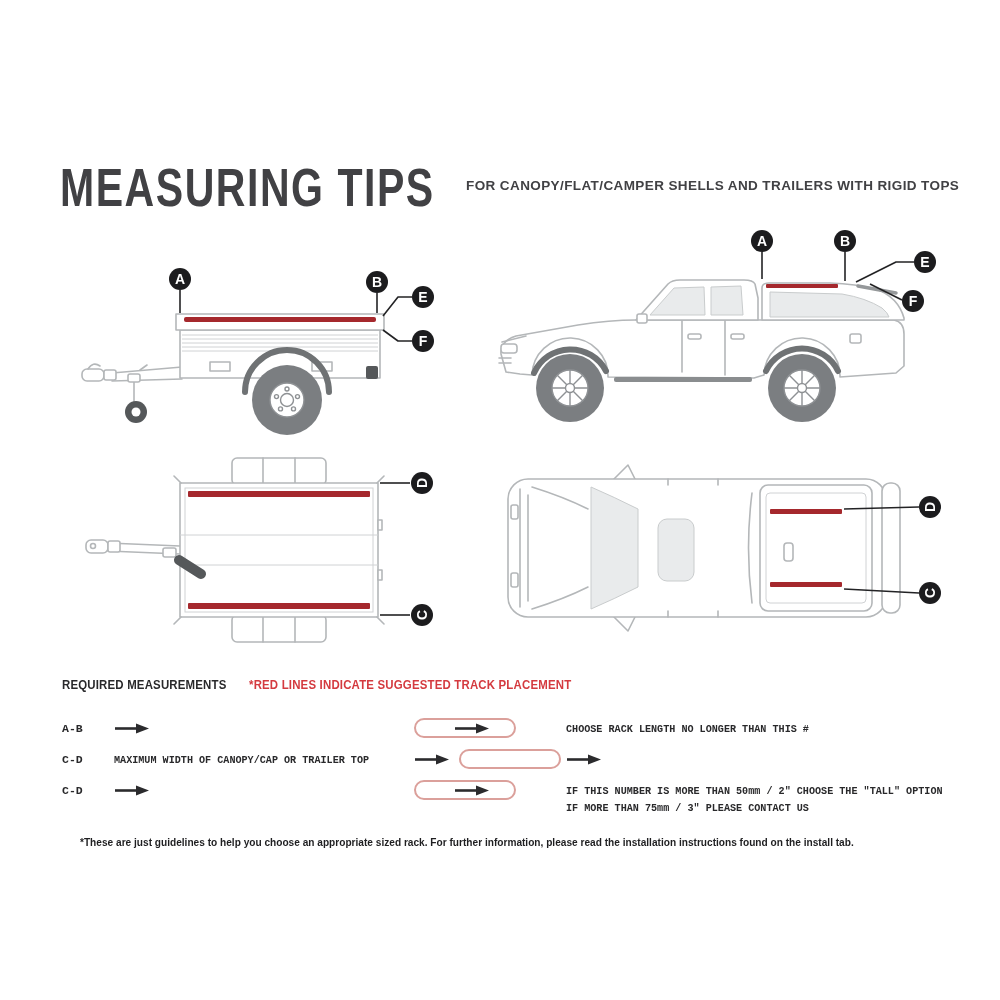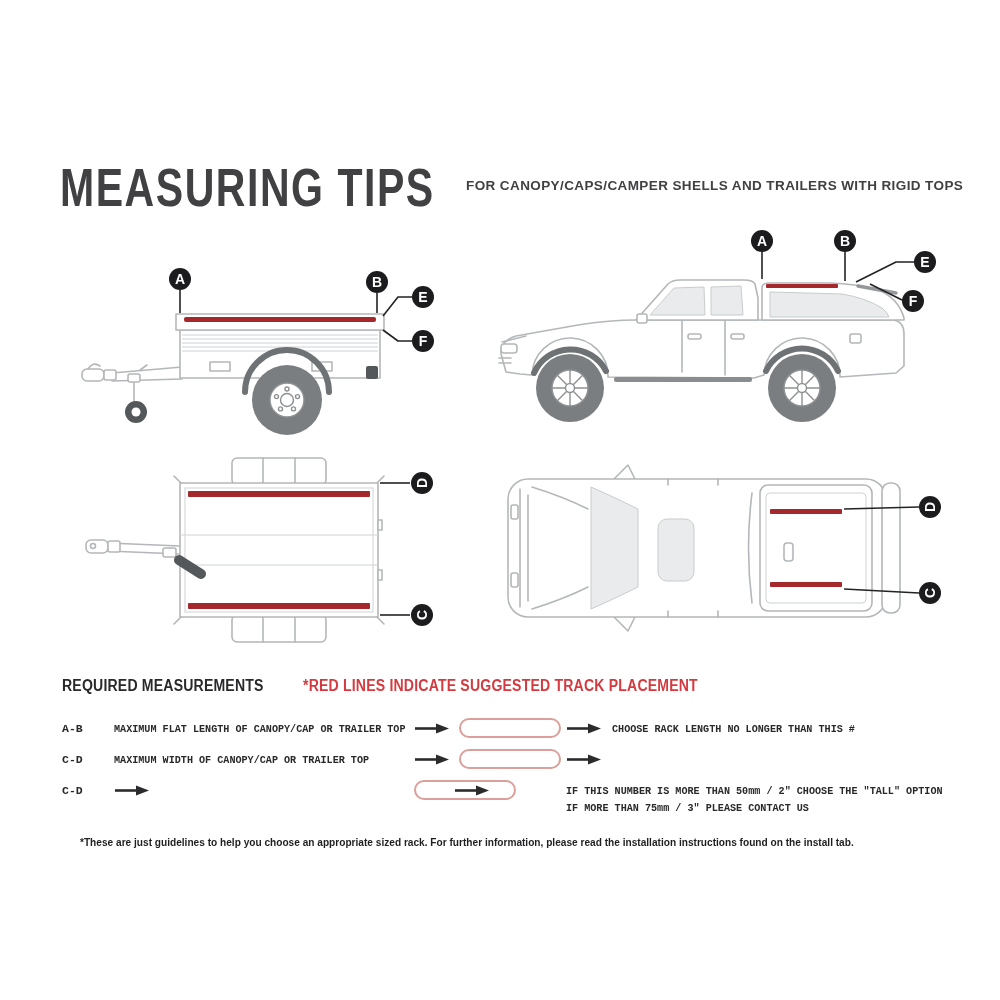--- a/index.html
+++ b/index.html
@@ -21,42 +21,42 @@
   .rim{fill:#ffffff;stroke:#8e9194;stroke-width:1.4;}
   .spoke{stroke:#8e9194;stroke-width:1.4;fill:none;}
   .flare{stroke:#6f7274;stroke-width:6;fill:none;stroke-linecap:round;}
   .rocker{fill:#8a8d8f;stroke:none;}
   .red{fill:#a5282d;stroke:none;}
   .mk{stroke:#232325;stroke-width:1.6;fill:none;stroke-linejoin:round;}
   .badge{fill:#1c1c1e;stroke:none;}
   .badge-letter{font-family:"Liberation Sans",sans-serif;font-size:14px;font-weight:bold;
                 fill:#ffffff;text-anchor:middle;dominant-baseline:central;}
   
-  .req{position:absolute;left:62px;top:677px;display:flex;gap:12px;font-size:16px;
+  .req{position:absolute;left:62px;top:677px;display:flex;gap:0;font-size:13px;
        font-weight:bold;letter-spacing:0.2px;white-space:nowrap;}
   .req .head{color:#29292b;}
   .req .note{color:#d43a3f;}
   .rows{position:absolute;left:62px;top:720px;width:888px;}
   .mrow{display:grid;grid-template-columns:52px 300px 40px 112px 46px auto;
         align-items:start;margin-bottom:13px;font-size:11.5px;font-weight:bold;
         color:#29292b;line-height:17px;font-family:Liberation Mono, monospace;}
   .cond{transform:scaleX(0.88);transform-origin:left top;white-space:nowrap;}
   .marrow svg{display:block;margin-top:3px;}
   .pill{width:102px;height:20px;border:2px solid #dba09b;border-radius:12px;
         margin:-2px auto 0 auto;background:#fff;box-sizing:border-box;}
   .footer{position:absolute;left:80px;top:836px;font-size:11px;font-weight:bold;
           color:#1f1f21;white-space:nowrap;transform:scaleX(0.92);transform-origin:left top;}
 </style>
 </head>
 <body>
 
 <div class="page">
 
   <h1 class="title">MEASURING TIPS</h1>
-  <div class="subtitle">FOR CANOPY/CAPS/CAMPER SHELLS AND TRAILERS WITH RIGID TOPS</div>
+  <div class="subtitle">FOR CANOPY/FLAT/CAMPER SHELLS AND TRAILERS WITH RIGID TOPS</div>
 
   <svg class="diag" style="left:60px;top:240px;" width="400" height="200" viewBox="0 0 400 200">
     <g>
 
       <path class="s" d="M122 127 L52 133 M122 139 L52 141"></path>
       <rect class="fw" x="22" y="129" width="22" height="12" rx="5"></rect>
       <path class="s" d="M28 129 q5 -8 12 -3"></path>
       <rect class="fw" x="44" y="130" width="12" height="10" rx="2"></rect>
 
       <line class="s" x1="74" y1="141" x2="74" y2="164"></line>
@@ -262,23 +262,20 @@
 
   <div class="req">
     <span class="head cond">REQUIRED MEASUREMENTS</span>
     <span class="note cond">*RED LINES INDICATE SUGGESTED TRACK PLACEMENT</span>
   </div>
 
   <div class="rows">
 
     <div class="mrow">
       <div>A-B</div>
-      <div>
-        <div class="cond">MAXIMUM  FLAT LENGTH OF CANOPY/CAP OR TRAILER TOP</div>
-      </div>
       <div class="marrow">
         <svg width="36" height="11" viewBox="0 0 36 11">
             <line x1="1" y1="5.5" x2="23" y2="5.5" stroke="#2b2b2d" stroke-width="2.6"></line>
             <polygon points="22,0.5 35,5.5 22,10.5" fill="#2b2b2d"></polygon>
           </svg>
       </div>
       <div>
           <div class="pill"></div>
         </div>
       <div class="marrow">

